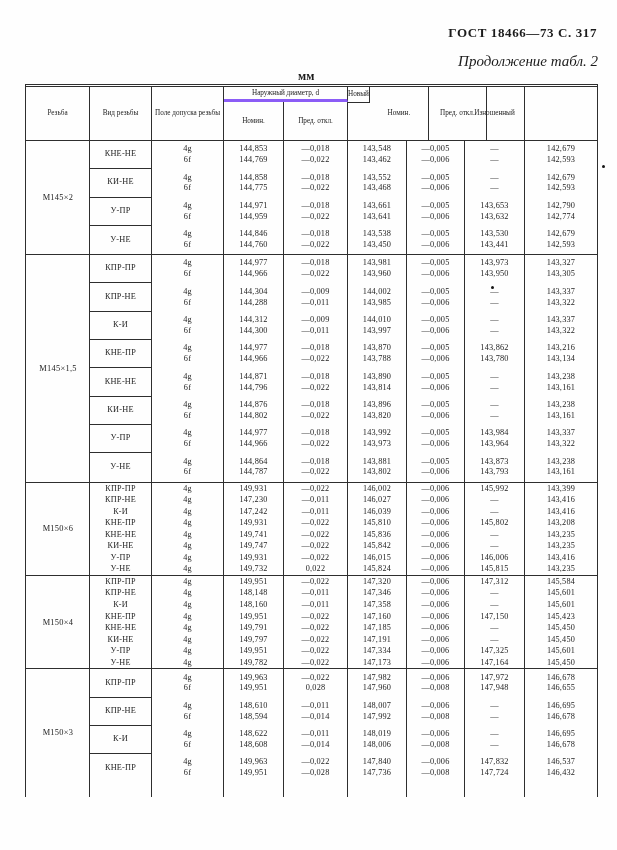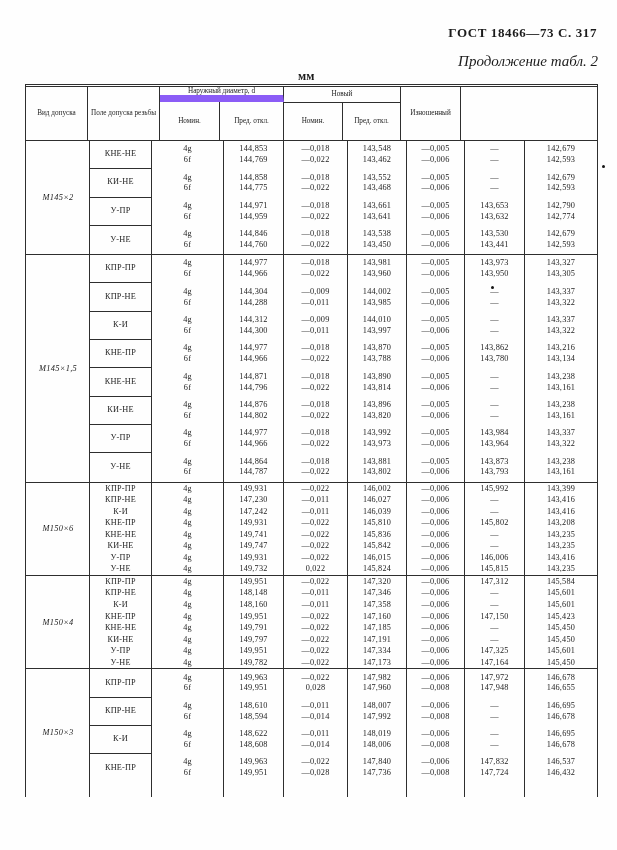--- a/index.html
+++ b/index.html
@@ -17,24 +17,24 @@
   }
   
   .thead {
     display:flex; height:57px; box-sizing:border-box;
     border-top:3px double #2e2e2e; border-bottom:1px solid #2e2e2e;
     font-size:7.2px; line-height:8.8px; text-align:center;
   }
   .hc { box-sizing:border-box; border-right:1px solid #2e2e2e; display:flex; flex-direction:column;
         align-items:center; justify-content:center; padding:1px 2px; }
   .hgroup { box-sizing:border-box; display:flex; flex-direction:column; }
-  .htop { height:15px; box-sizing:border-box; border-bottom:7px solid #8b5cf6; border-right:1px solid #2e2e2e;
+  .htop { height:15px; box-sizing:border-box; border-bottom:3px solid #8b5cf6; border-right:1px solid #2e2e2e;
           display:flex; align-items:center; justify-content:center; }
   .hrow { flex:1; display:flex; }
-  .hsub { display:flex; flex-direction:column; box-sizing:border-box;text-align:center; }
+  .hsub { display:flex; box-sizing:border-box;text-align:center; }
   .hnew { height:16px; box-sizing:border-box; border-bottom:1px solid #2e2e2e; border-right:1px solid #2e2e2e;
           display:flex; align-items:center; justify-content:center; }
   .w-thread{width:64px} .w-gauge{width:62px} .w-tol{width:72px}
   .w-onom{width:60px} .w-odev{width:64px} .w-mnom{width:59px} .w-mdev{width:58px}
   .w-worn{width:60px} .w-inner{flex:1; border-right:none;}
   .g-outer{width:124px} .g-middle{width:177px} .g-new{width:117px}
   
   .section { position:relative; }
   .section + .section { border-top:1px solid #2e2e2e; }
   .row { display:flex; box-sizing:border-box; }
@@ -45,34 +45,35 @@
     box-sizing:border-box; border-right:1px solid #2e2e2e;
     display:flex; flex-direction:column; align-items:center; justify-content:center;
     font-size:8.3px; line-height:10.9px; letter-spacing:0.2px; white-space:nowrap;
   }
   .row-one .cell { line-height:11.55px; font-size:8.2px; }
   .c-inner { flex:1; border-right:none; }
   .c-sep { border-bottom:1px solid #2e2e2e; }
   .thread-label {
     position:absolute; left:0; top:0; bottom:0; width:64px;
     display:flex; align-items:center; justify-content:center;
-    font-size:8.4px; letter-spacing:0.3px;font-style:italic;
+    font-size:8.4px; letter-spacing:0.3px;
   }
   .speck { position:absolute; width:3px; height:3px; background:#151515; border-radius:50%; }
 </style>
 </head>
 <body>
 
 <div class="doc-ref">ГОСТ 18466—73 С. 317</div>
 <div class="continuation">Продолжение табл. 2</div>
 <div class="units">мм</div>
 
 <div class="gost-table">
   <div class="thead">
-    <div class="hc w-gauge">Вид допуска</div>
+    <div class="hc w-thread">Резьба</div>
+    <div class="hc w-gauge">Вид резьбы</div>
     <div class="hc w-tol">Поле допуска резьбы</div>
     <div class="hgroup g-outer">
       <div class="htop">Наружный диаметр, d</div>
       <div class="hrow">
         <div class="hc w-onom">Номин.</div>
         <div class="hc w-odev">Пред. откл.</div>
       </div>
     </div>
     <div class="hgroup g-middle">
       <div class="hrow">

